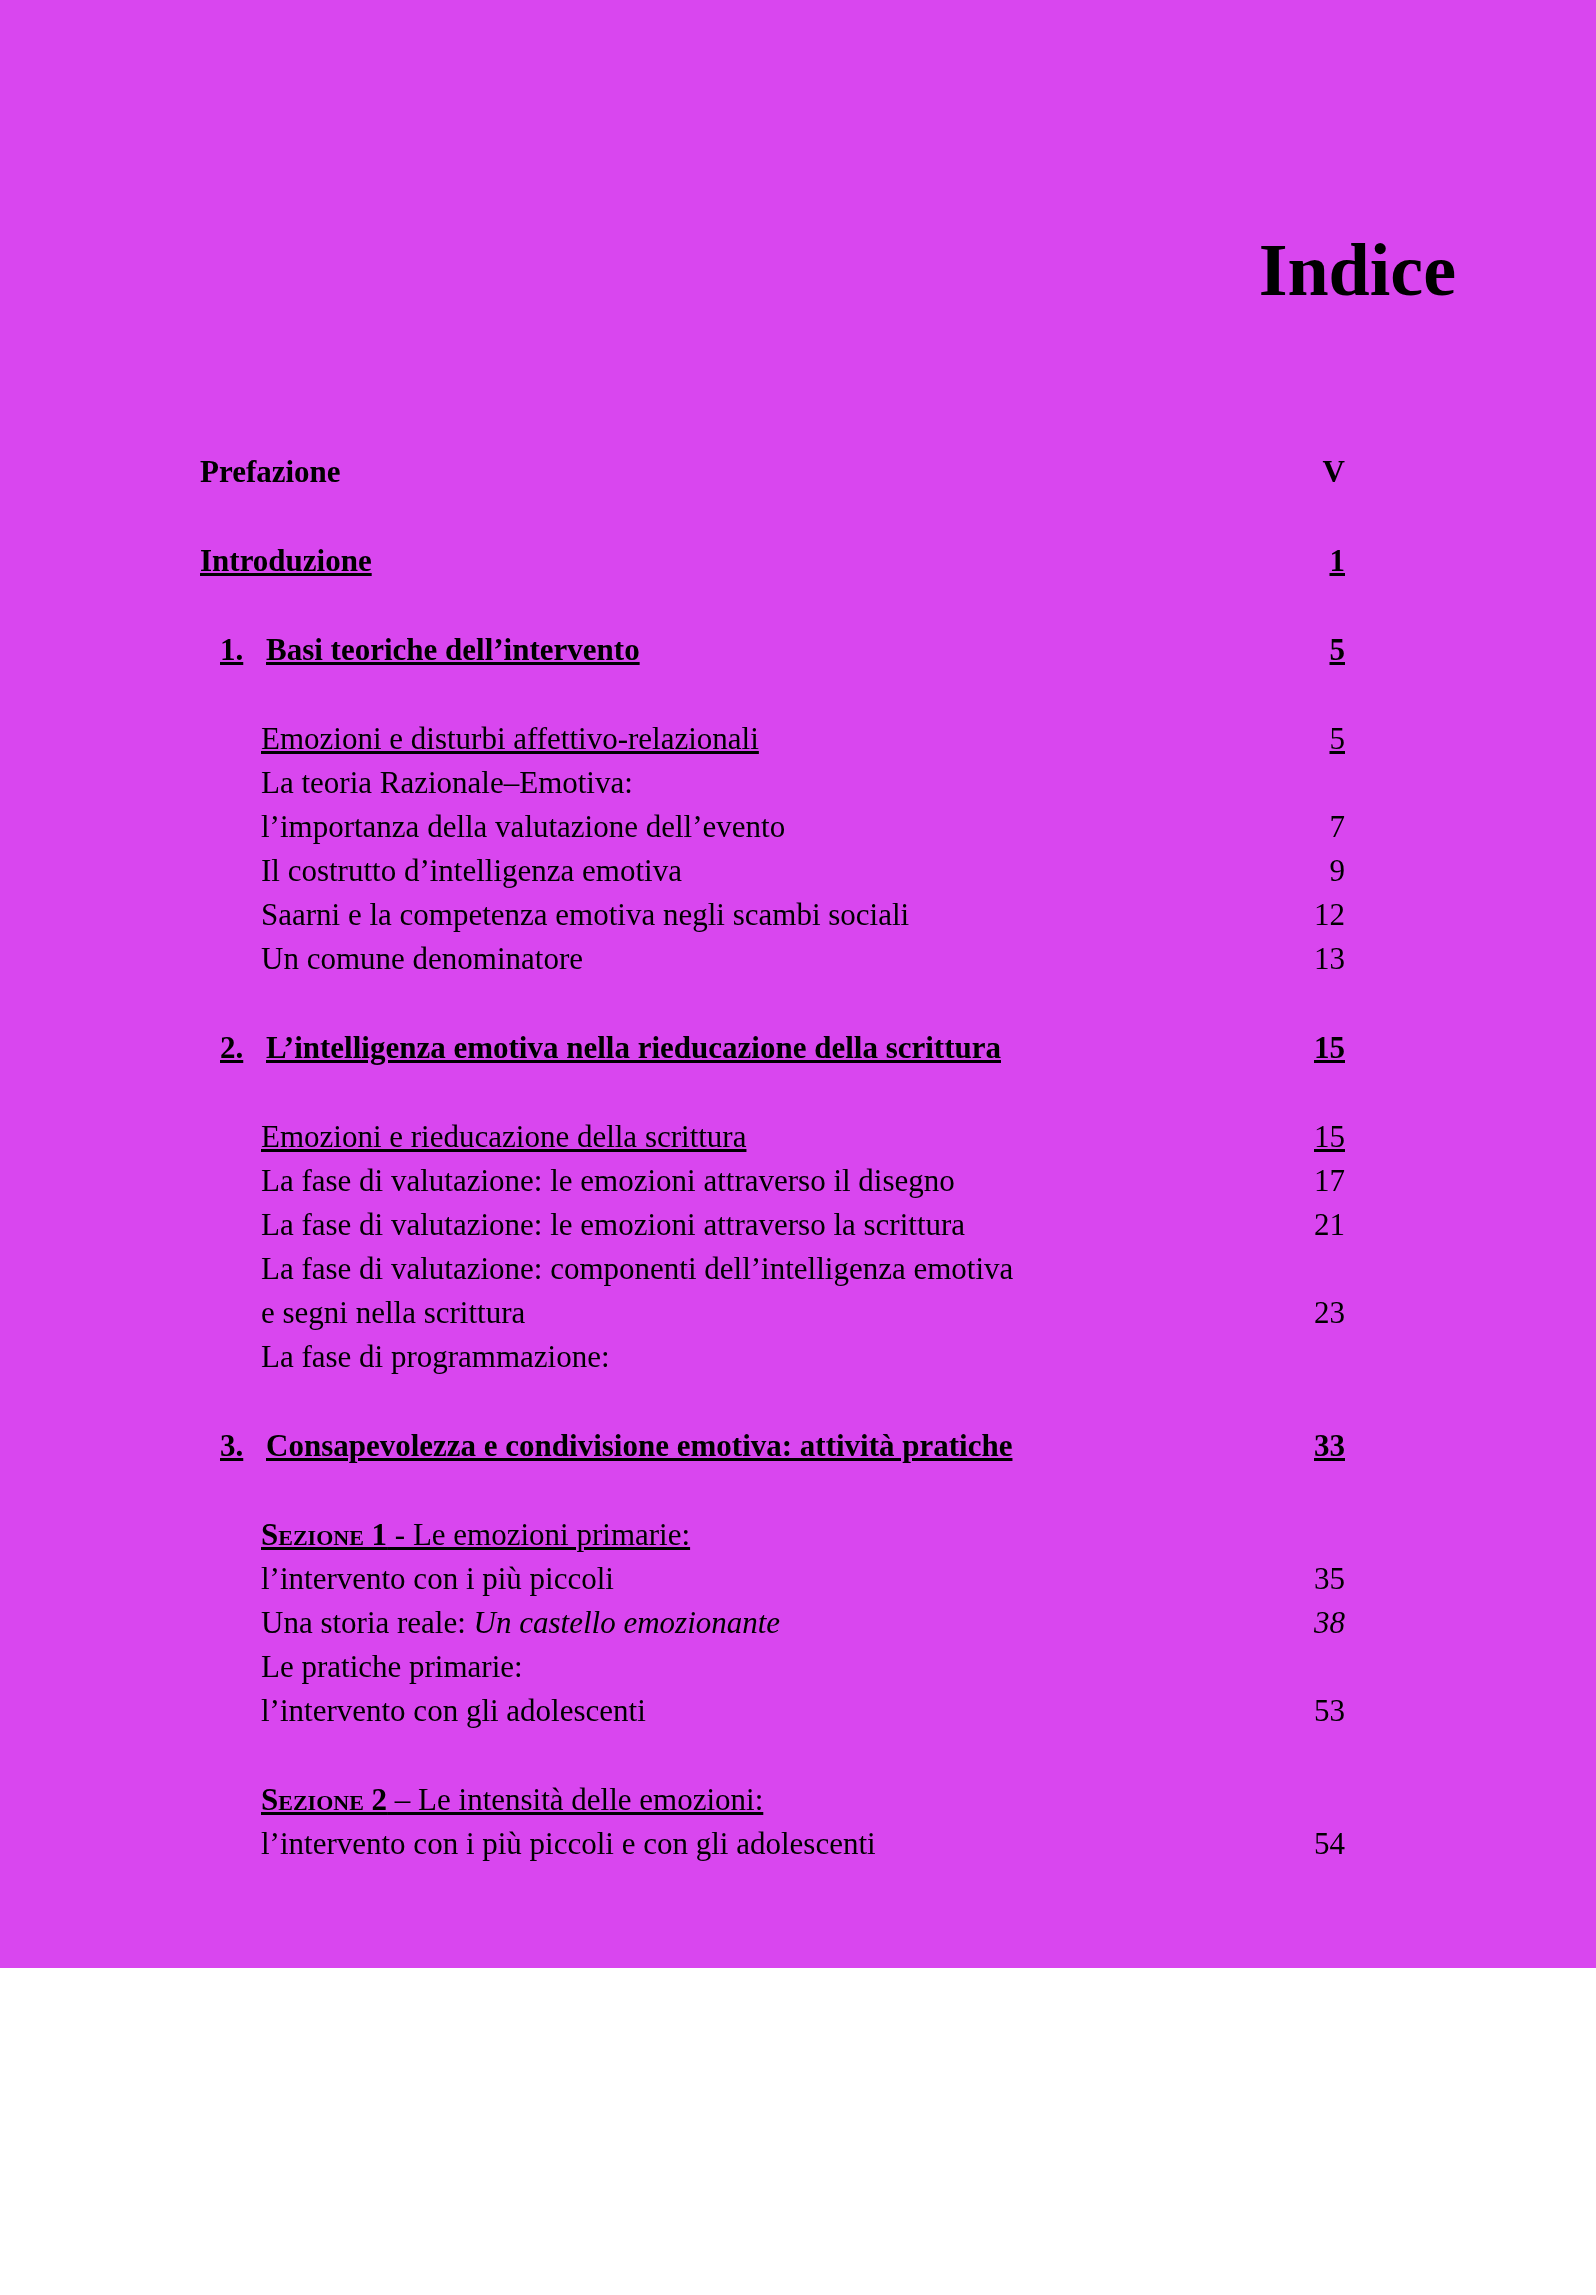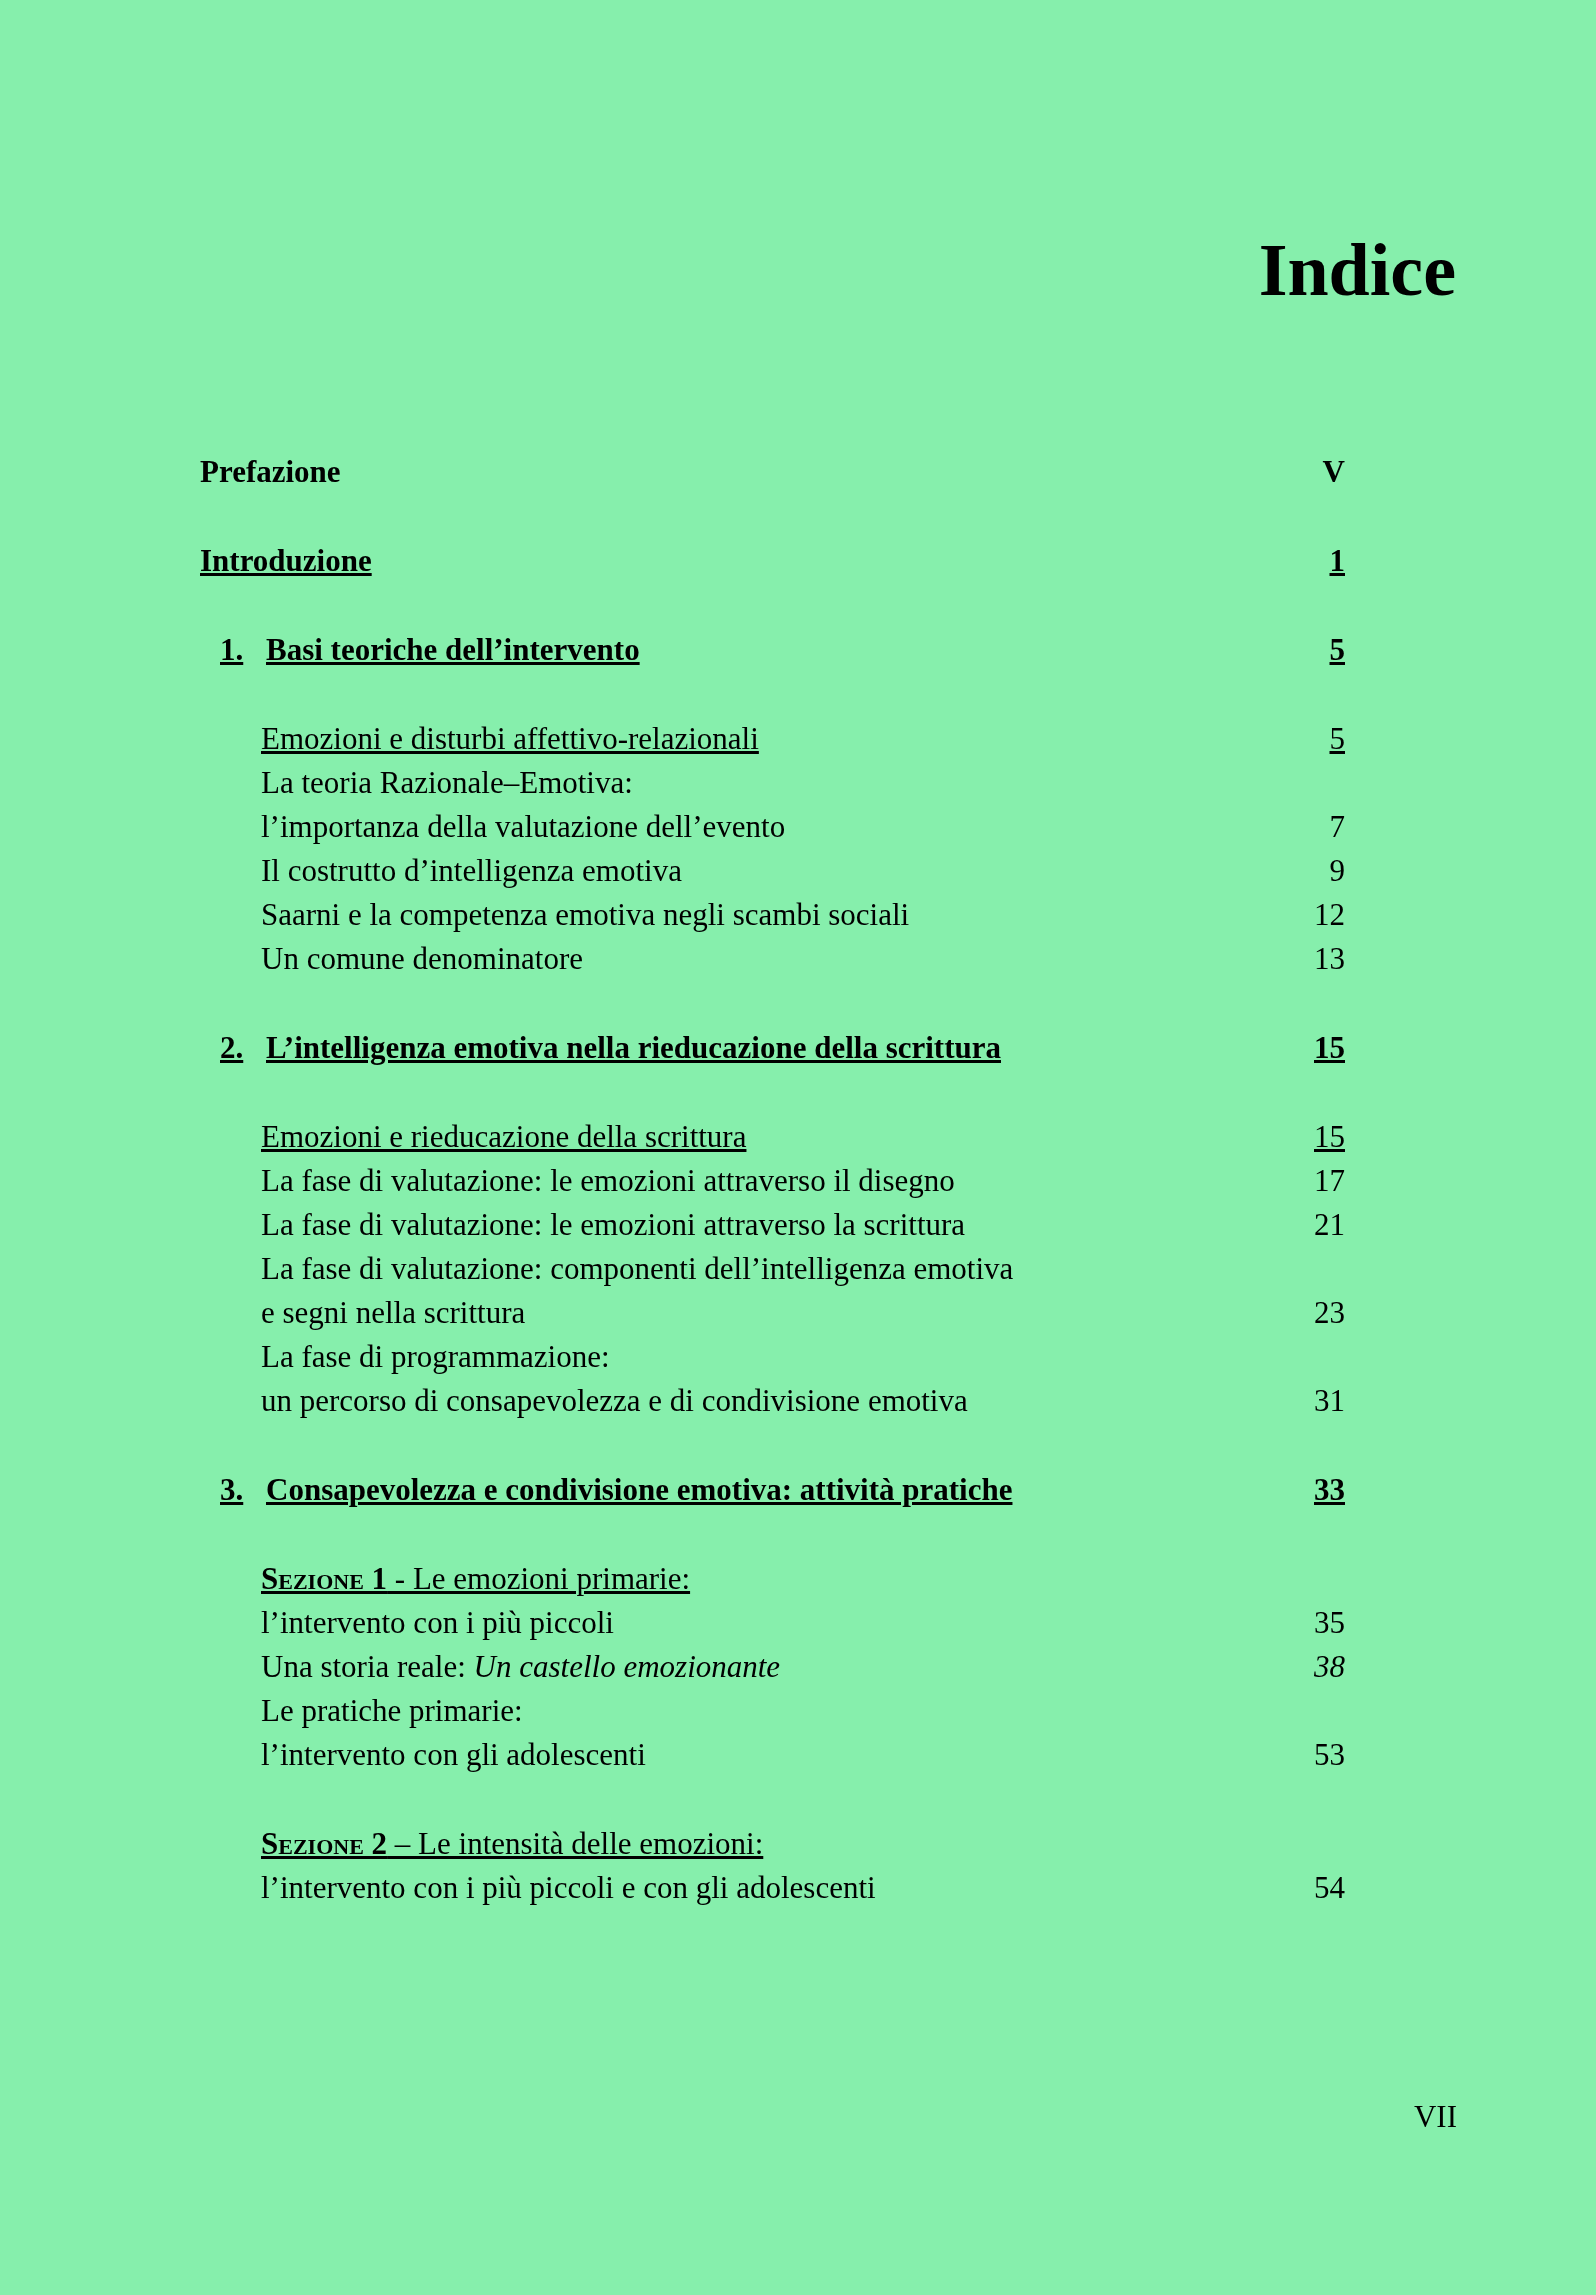--- a/index.html
+++ b/index.html
@@ -3,22 +3,22 @@
 <meta charset="utf-8">
 <style>
   html, body {
     margin: 0;
     padding: 0;
     background: #ffffff;
   }
   .page {
     position: relative;
     width: 1597px;
-    height: 2295px;
-    background: #86efac;
+    height: 1968px;
+    background: #d946ef;
     color: #000000;
     font-family: "Liberation Serif", "DejaVu Serif", serif;
     overflow: hidden;
   }
   .title {
     position: absolute;
     top: 233px;
     right: 141px;
     font-size: 74px;
     line-height: 74px;
@@ -137,24 +137,20 @@
     <div class="row sub">
       <span class="text"><span class="r">e segni nella scrittura</span></span>
       <span class="page-num">23</span>
     </div>
 
     <div class="row sub">
       <span class="text"><span class="r">La fase di programmazione:</span></span>
       <span class="page-num"></span>
     </div>
 
-    <div class="row sub">
-      <span class="text"><span class="r">un percorso di consapevolezza e di condivisione emotiva</span></span>
-      <span class="page-num">31</span>
-    </div>
 
     <div class="row chapter bold gap">
       <span class="num">3.</span>
       <span class="text"><span class="r">Consapevolezza e condivisione emotiva: attività pratiche</span></span>
       <span class="page-num">33</span>
     </div>
 
     <div class="row sub gap">
       <span class="text"><span class="sc">Sezione 1</span><span class="r"> - Le emozioni primarie:</span></span>
       <span class="page-num"></span>

